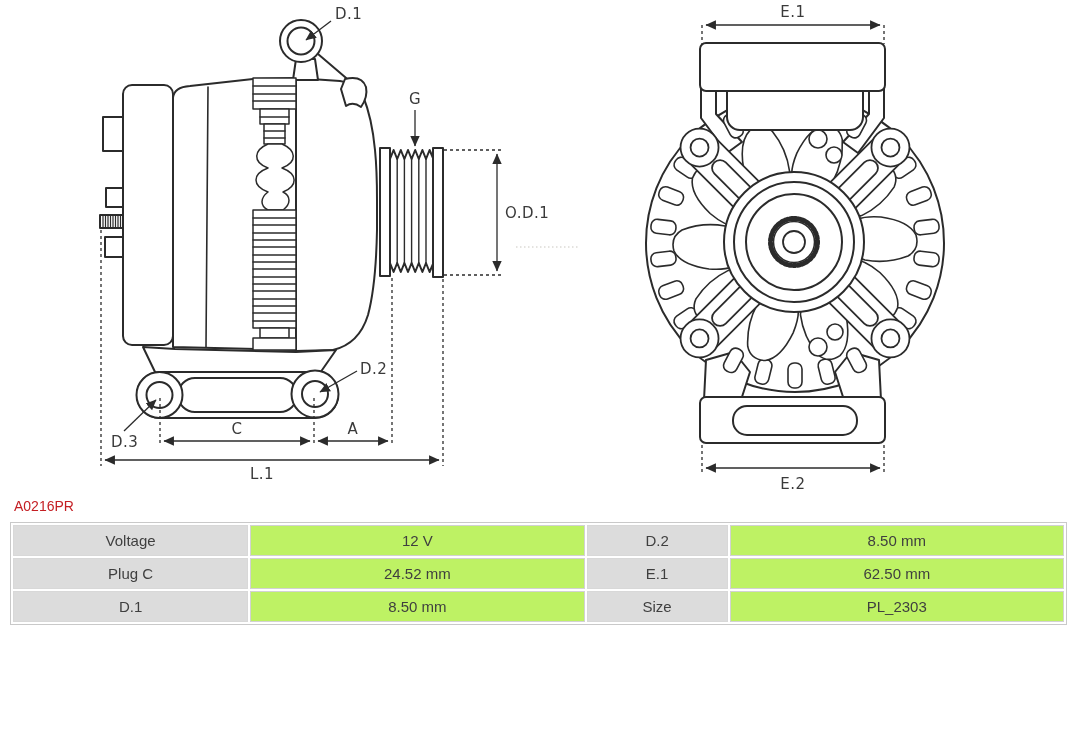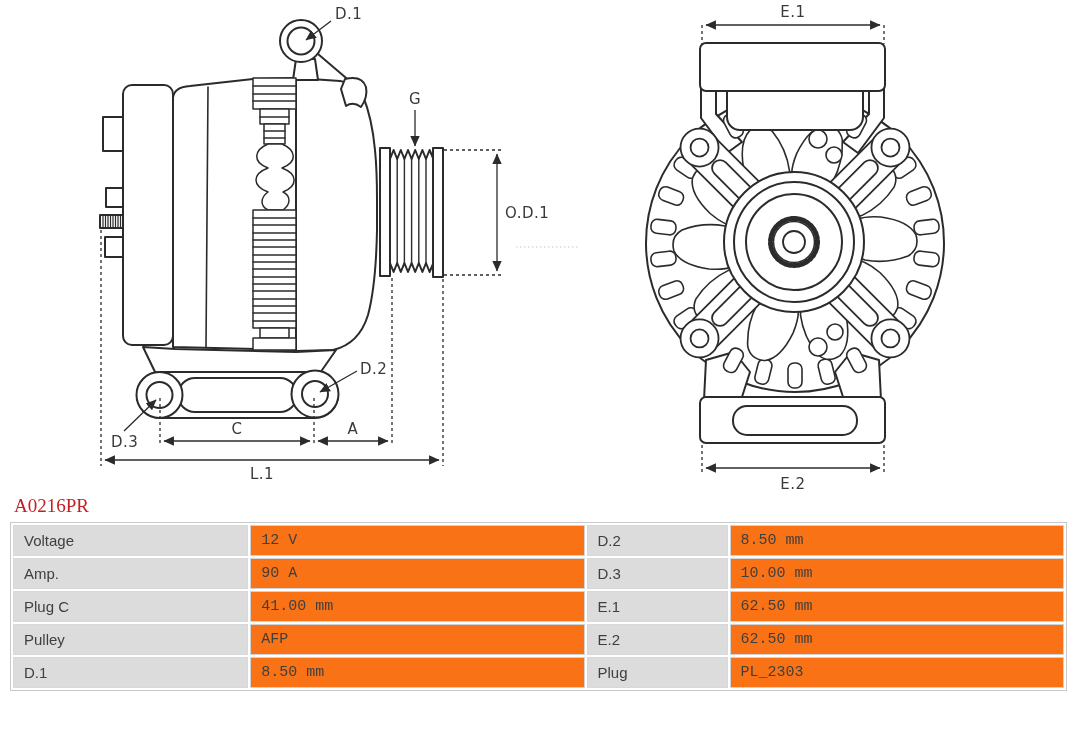--- a/index.html
+++ b/index.html
@@ -1,23 +1,23 @@
 <!DOCTYPE html>
 <html><head>
 <meta charset="utf-8">
 <style>
   html,body{margin:0;padding:0;background:#ffffff;}
   body{width:1080px;height:729px;overflow:hidden;font-family:"Liberation Sans",sans-serif;}
   .drawing-area{width:1080px;height:492px;display:block;}
   svg text{font-family:"DejaVu Sans","Liberation Sans",sans-serif;font-size:15px;fill:#3a3a3a;letter-spacing:0.5px;}
-  .part-number{color:#c41e23;font-size:19px;line-height:22px;margin:3px 0 5px 14px;font-family:Liberation Serif, serif;}
+  .part-number{color:#c41e23;font-size:14px;line-height:22px;margin:3px 0 5px 14px;font-family:Liberation Sans, sans-serif;}
   table.spec{border-collapse:separate;border-spacing:2px;width:1057px;margin-left:10px;border:1px solid #c9c9c9;background:#ffffff;table-layout:fixed;}
-  table.spec td{font-size:15px;color:#3f3f3f;height:29px;padding:0 10px;text-align:left;overflow:hidden;white-space:nowrap;}
+  table.spec td{font-size:15px;color:#3f3f3f;height:29px;padding:0 10px;text-align:center;overflow:hidden;white-space:nowrap;}
   td.lab{background:#dcdcdc;border:1px solid #d8d8d8;}
-  td.val{background:#f97316;border:1px solid #d2d2d2;font-family:Liberation Mono, monospace;}
+  td.val{background:#bef264;border:1px solid #d2d2d2;}
   col.c-lab1{width:22.5%;} col.c-val1{width:32%;} col.c-lab2{width:13.5%;} col.c-val2{width:32%;}
 </style>
 </head>
 <body>
 
 <svg class="drawing-area" viewBox="0 0 1080 492" xmlns="http://www.w3.org/2000/svg">
   <defs>
     <marker id="arrow" markerWidth="9" markerHeight="9" viewBox="0 0 10 10" refX="8.5" refY="5" orient="auto-start-reverse">
       <path d="M0,1 L9,5 L0,9 Z" fill="#2b2b2b"></path>
     </marker>
@@ -211,37 +211,25 @@
       <col class="c-val2">
     </colgroup>
   <tbody>
     <tr>
       <td class="lab">Voltage</td>
       <td class="val">12 V</td>
       <td class="lab">D.2</td>
       <td class="val">8.50 mm</td>
     </tr>
     <tr>
-      <td class="lab">Amp.</td>
-      <td class="val">90 A</td>
-      <td class="lab">D.3</td>
-      <td class="val">10.00 mm</td>
-    </tr>
-    <tr>
       <td class="lab">Plug C</td>
-      <td class="val">41.00 mm</td>
+      <td class="val">24.52 mm</td>
       <td class="lab">E.1</td>
-      <td class="val">62.50 mm</td>
-    </tr>
-    <tr>
-      <td class="lab">Pulley</td>
-      <td class="val">AFP</td>
-      <td class="lab">E.2</td>
       <td class="val">62.50 mm</td>
     </tr>
     <tr>
       <td class="lab">D.1</td>
       <td class="val">8.50 mm</td>
-      <td class="lab">Plug</td>
+      <td class="lab">Size</td>
       <td class="val">PL_2303</td>
     </tr>
   </tbody>
 </table>
 
 </body></html>

